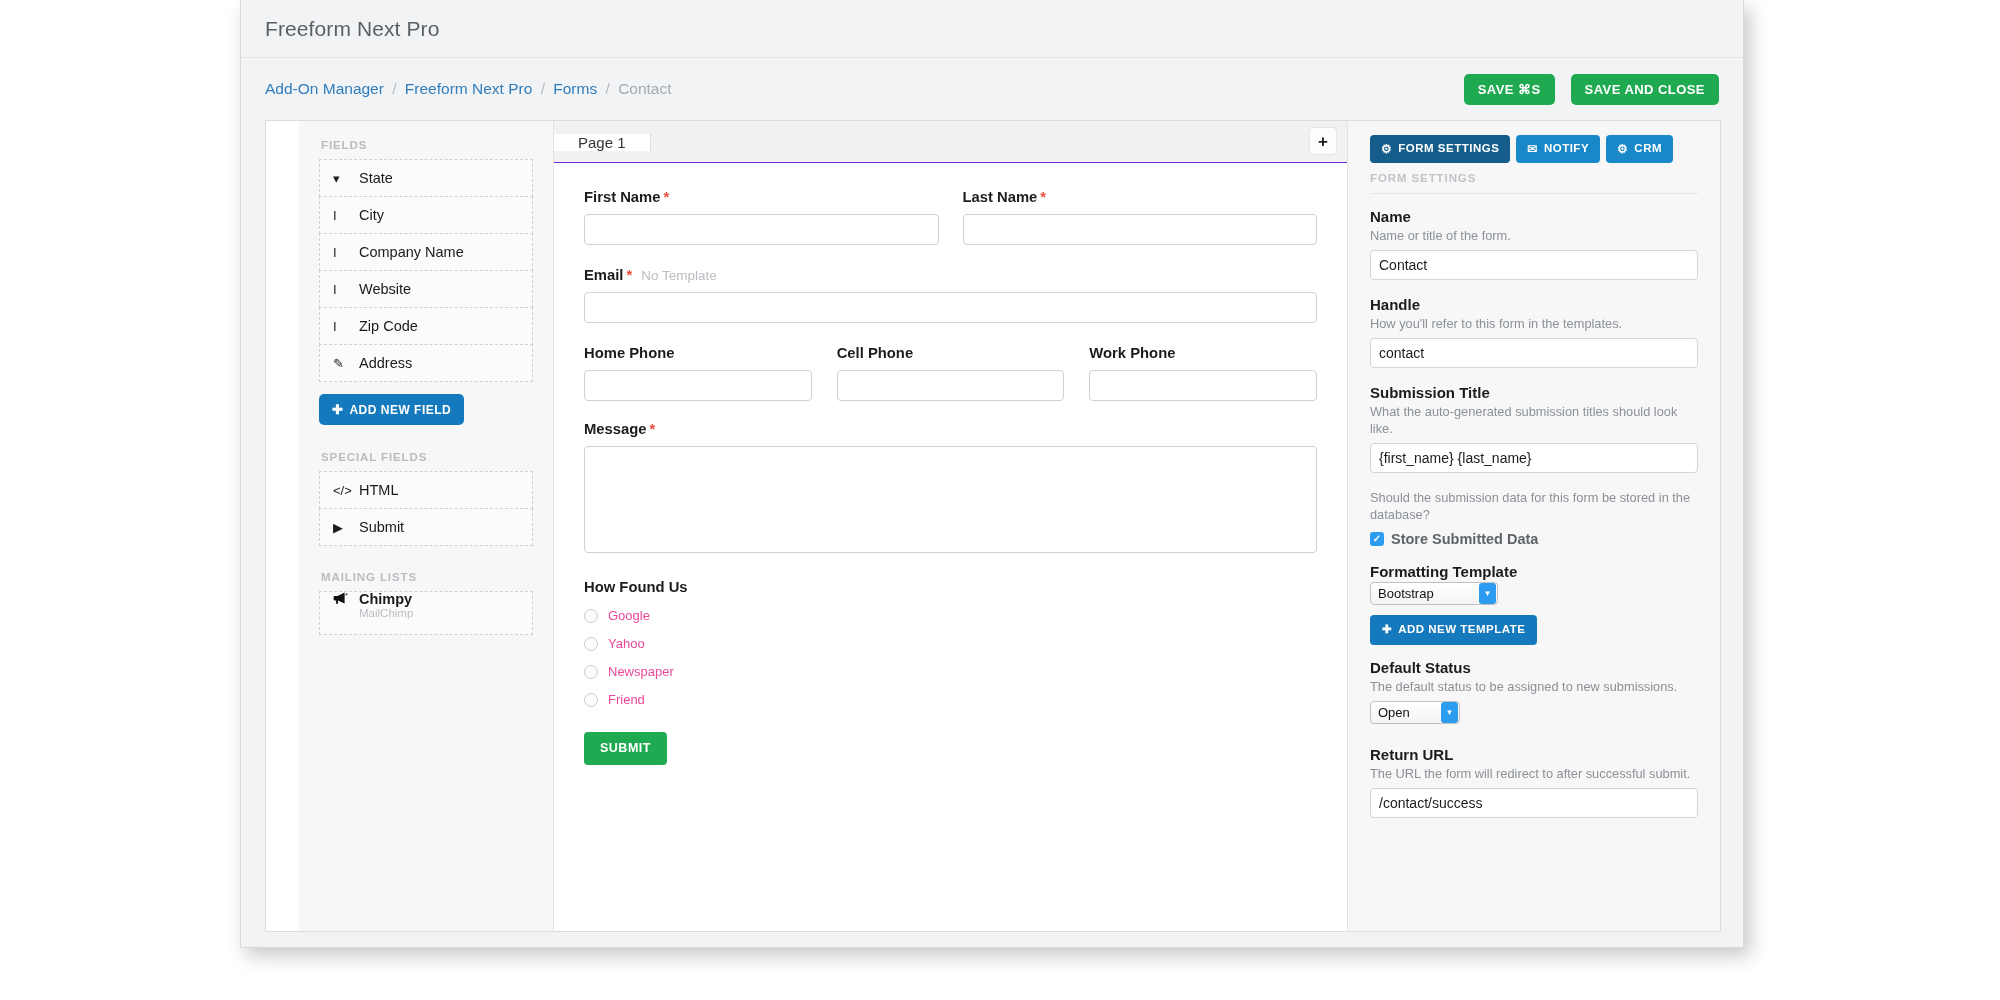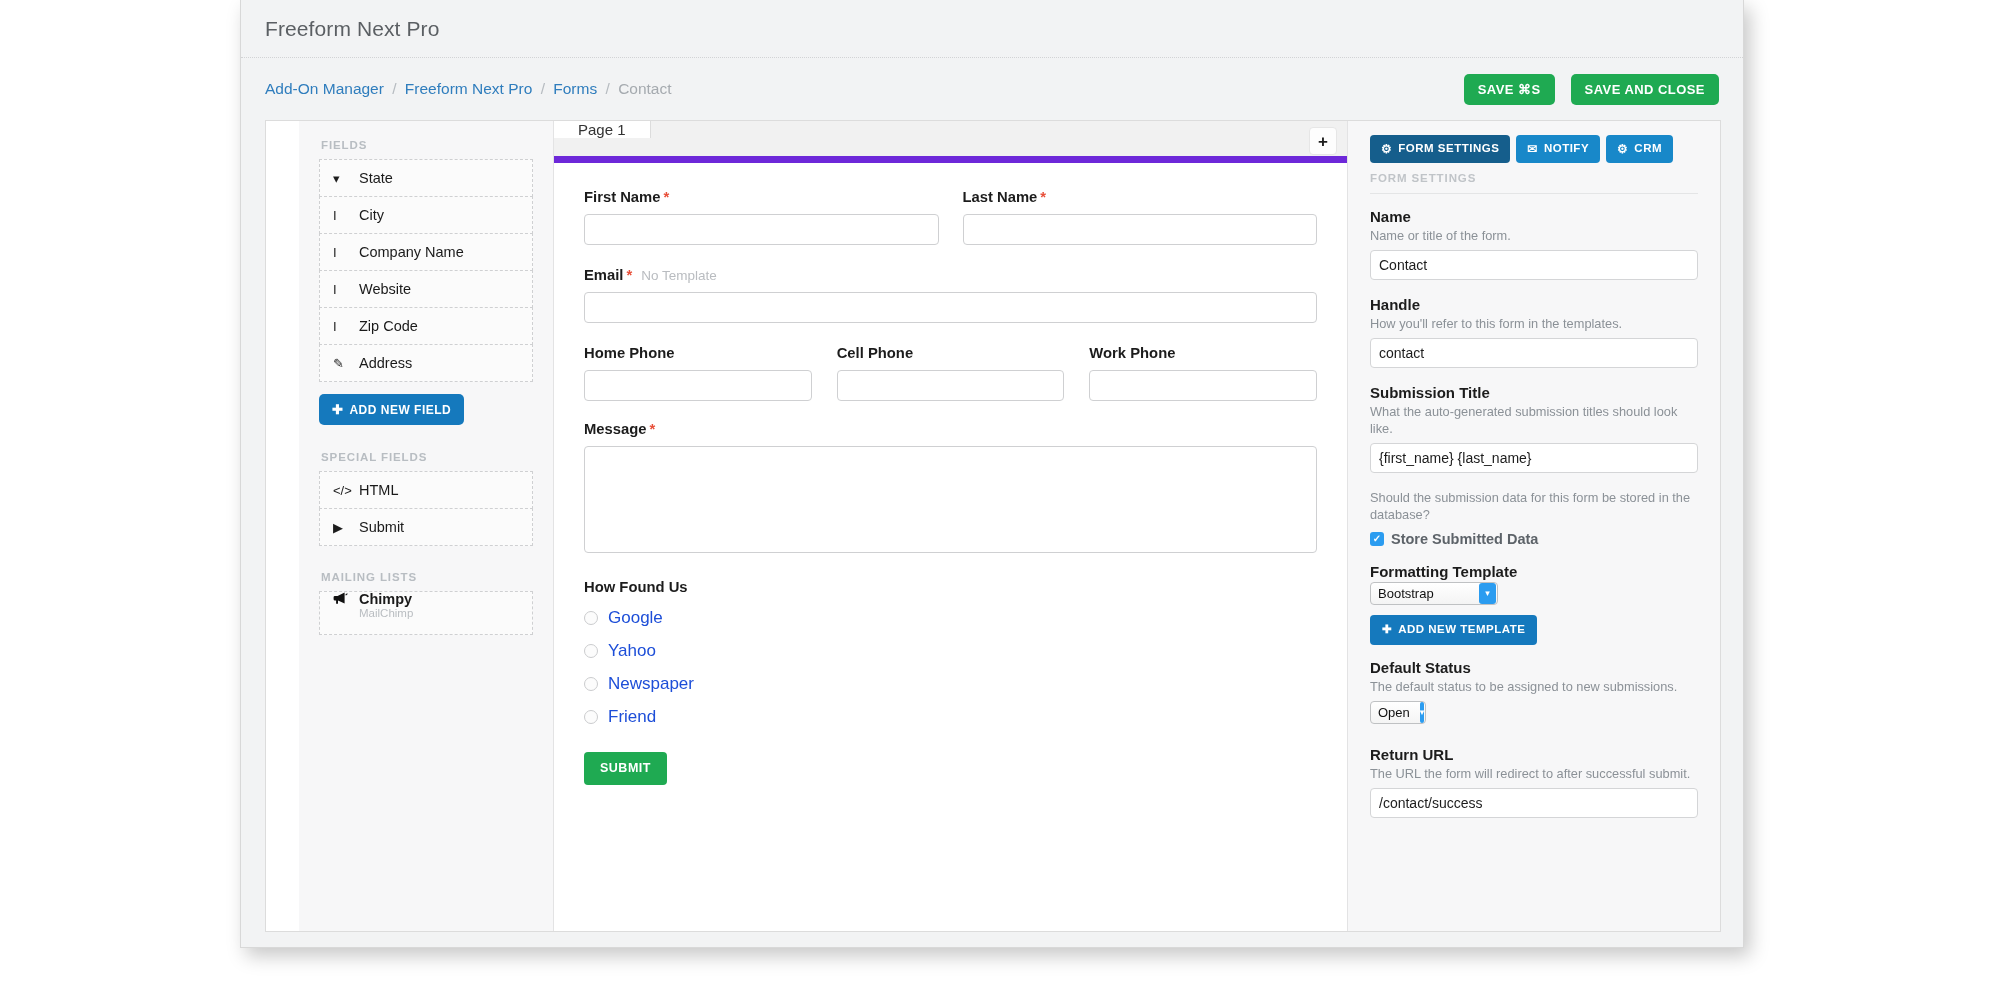--- a/index.html
+++ b/index.html
@@ -117,22 +117,22 @@
   
   .center {
     flex: 1 1 auto;
     background: #ffffff;
     min-width: 0;
     display: flex; flex-direction: column;
   }
   .tabbar {
     height: 42px;
     background: #f1f1f1;
-    border-bottom: 7px solid #6d28d9;
-    display: flex; align-items: flex-start;
+    border-bottom: 1px solid #6d28d9;
+    display: flex; align-items: center;
     position: relative;
   }
   .tab-active {
     background: #ffffff;
     border-right: 1px solid #dcdcdc;
     padding: 0 24px;
     display: flex; align-items: center;
     font-size: 15px; color: #333;
     margin-bottom: -1px;
     cursor: pointer;
@@ -175,21 +175,21 @@
   .blk { margin-bottom: 22px; }
   .radio-row {
     display: flex; align-items: center; gap: 10px;
     margin-bottom: 13px;
   }
   .radio {
     width: 14px; height: 14px; border-radius: 50%;
     border: 1px solid #cbccce; background: #fcfcfc;
     flex: 0 0 14px;
   }
-  .radio-lbl { font-size: 17px; color: #1d4ed8; }
+  .radio-lbl { font-size: 13px; color: #ec4899; }
   .btn-submit {
     background: #1faa52; color: #fff;
     border: none; border-radius: 4px;
     font-size: 12.5px; font-weight: 700; letter-spacing: .5px;
     padding: 10px 16px; margin-top: 12px;
     font-family: "Liberation Sans", sans-serif;
     line-height: 1; cursor: pointer;
   }
 
   
@@ -240,21 +240,21 @@
   }
   .sel .txt { padding-right: 10px; }
   .sel .arr {
     width: 17px; height: 21px; margin: 0 1px 0 0;
     background: #2b9cf0; border-radius: 3px;
     color: #fff; font-size: 9px; line-height: 21px; text-align: center;
     display: inline-block;
   }
   .sel.w1 { width: 128px; }
   .sel.w1 .txt { flex: 1 1 auto; }
-  .sel.w2 { width: 56px; }
+  .sel.w2 { width: 90px; }
   .sel.w2 .txt { flex: 1 1 auto; }
   .btn-tpl {
     display: inline-flex; align-items: center; gap: 6px;
     background: #1579bd; color: #fff; border: none; border-radius: 4px;
     font-size: 11.5px; font-weight: 700; letter-spacing: .5px;
     padding: 9px 12px; margin-bottom: 14px;
     font-family: "Liberation Sans", sans-serif; line-height: 1; cursor: pointer;
   }
 </style>
 </head>

